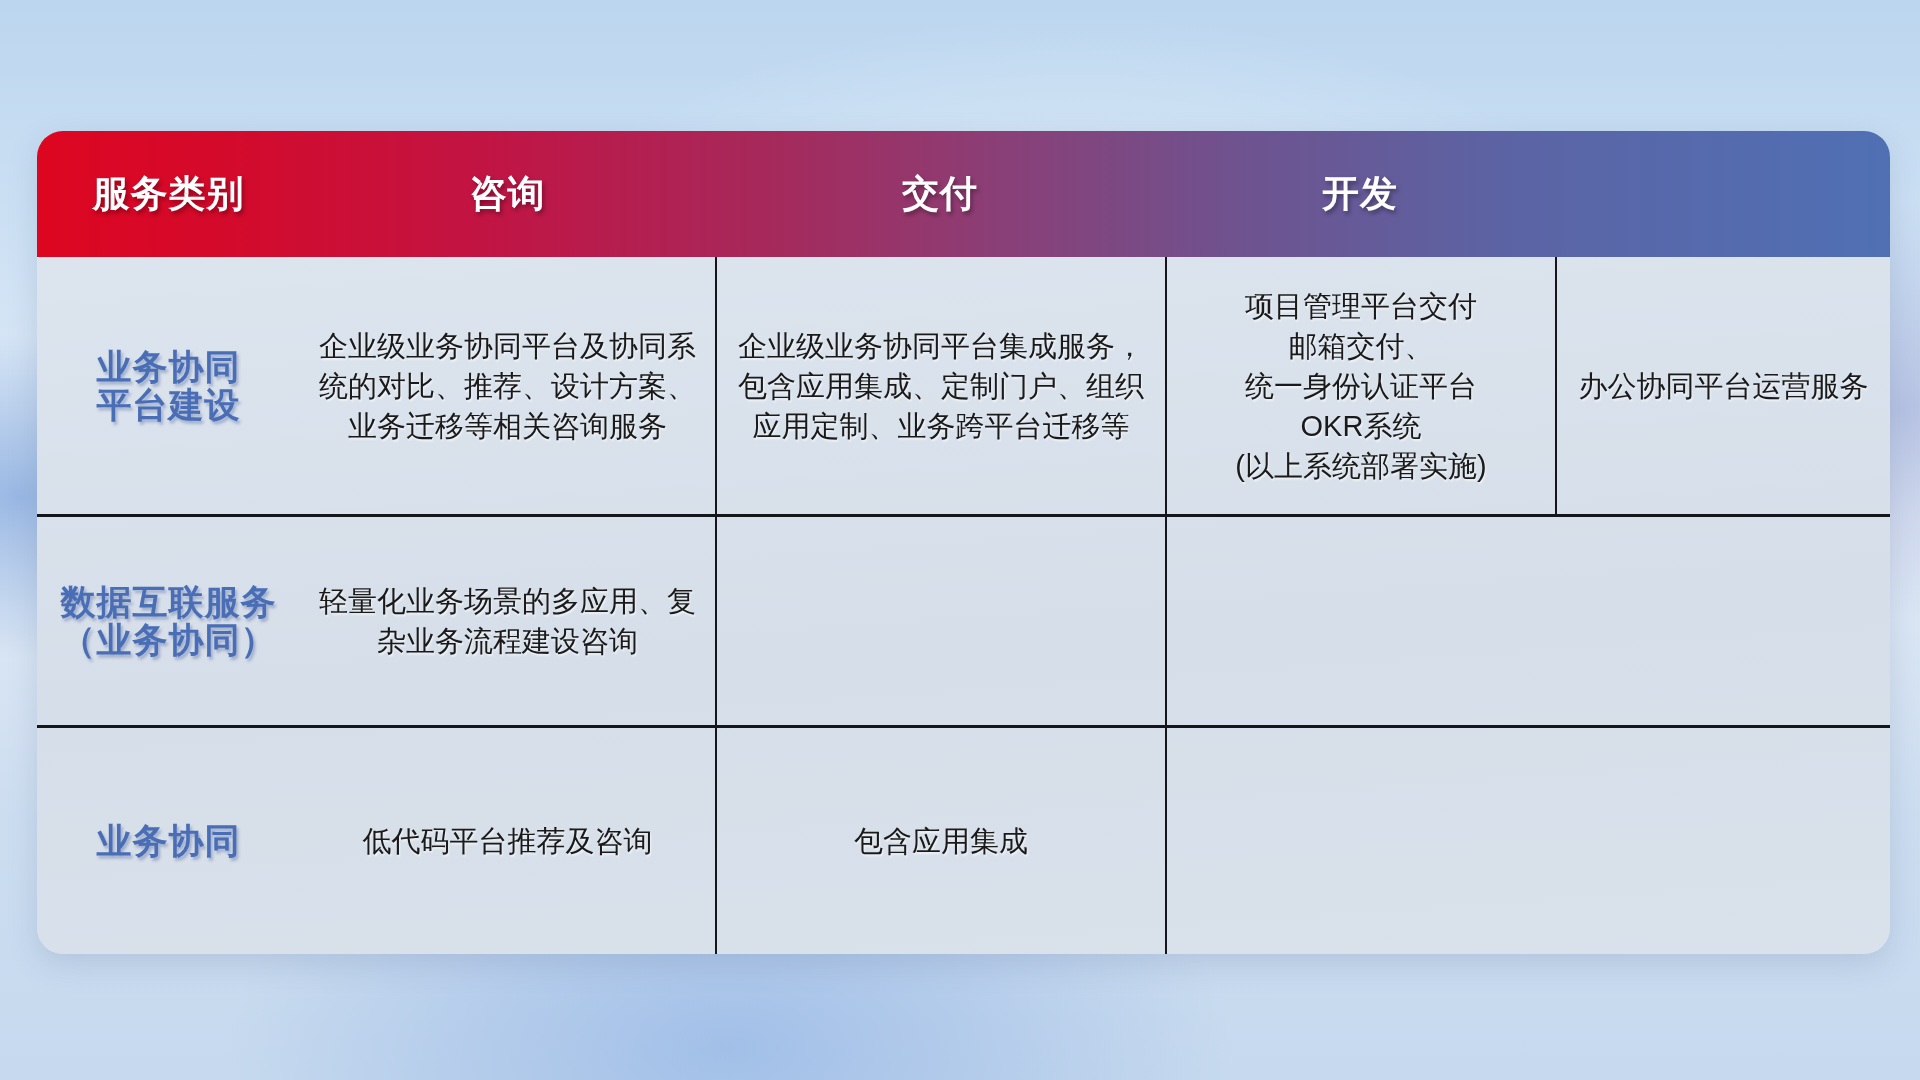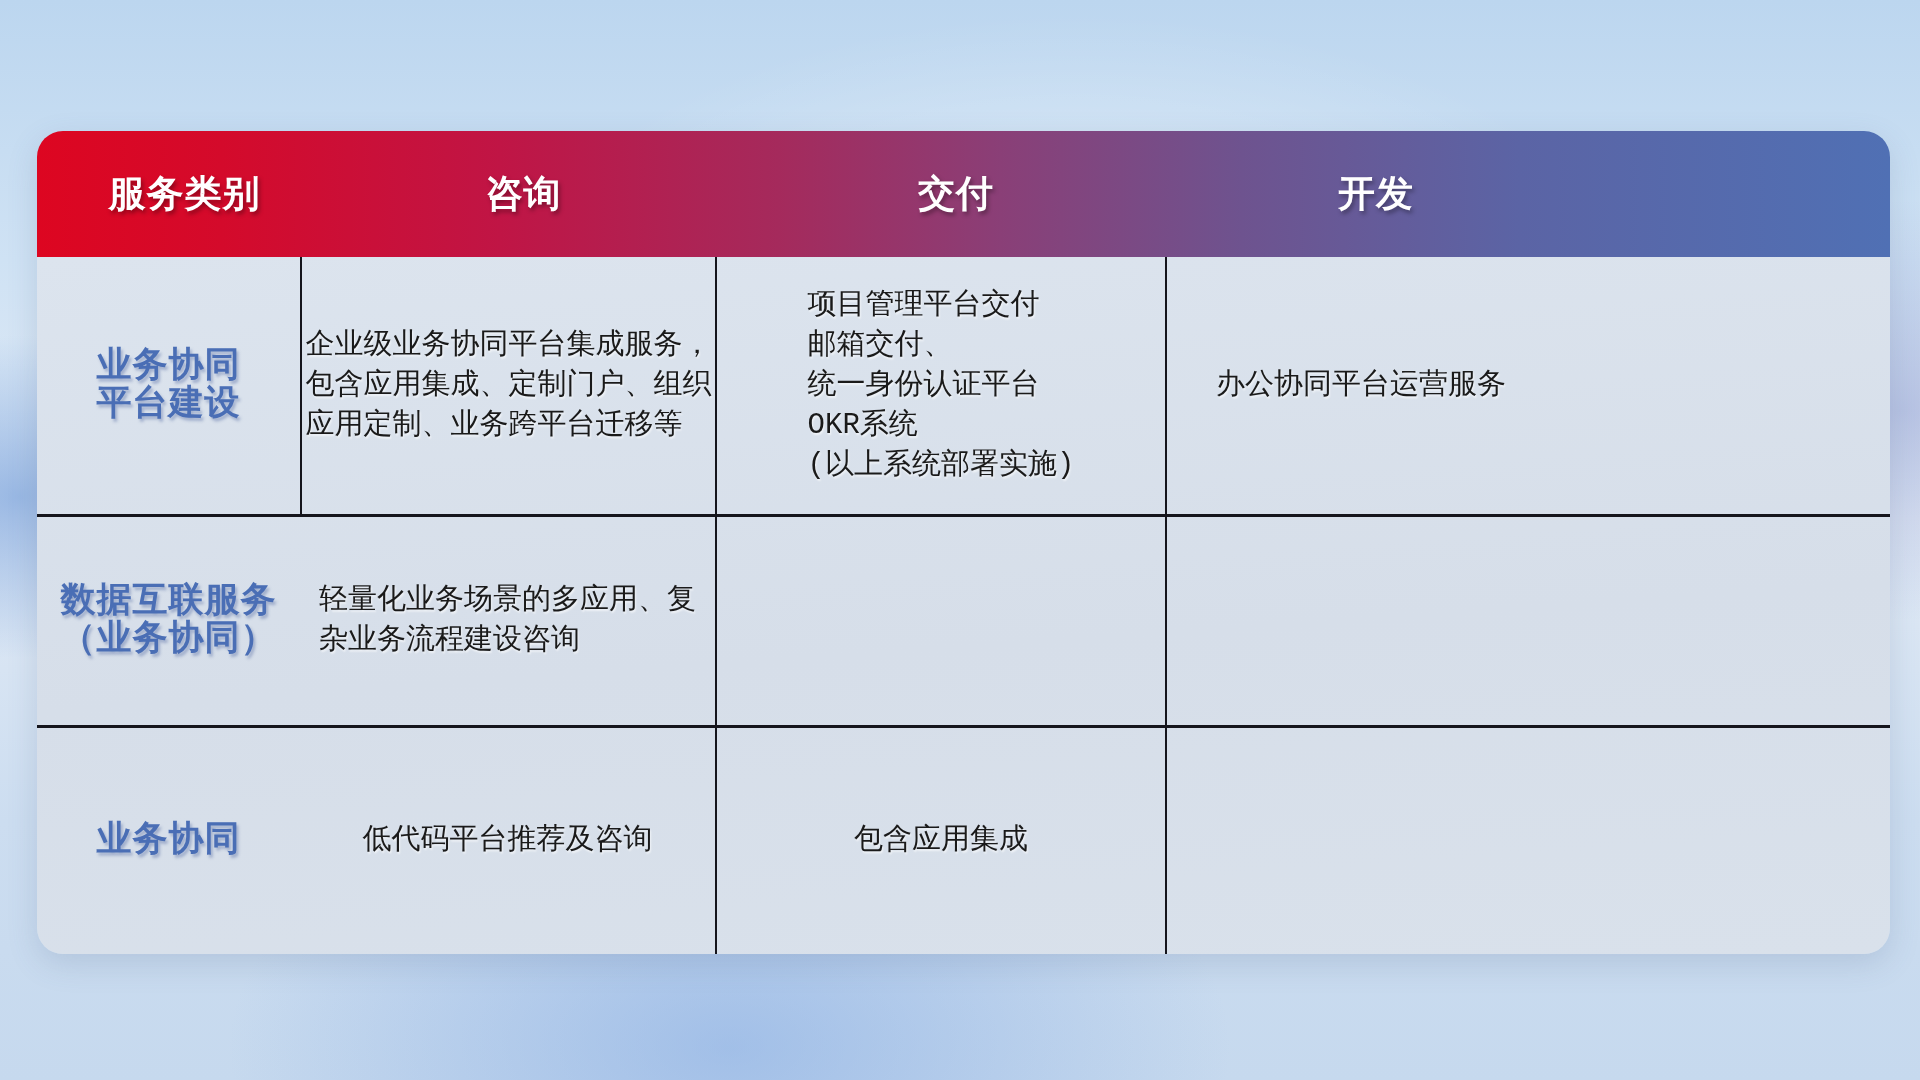--- a/index.html
+++ b/index.html
@@ -31,21 +31,20 @@
   }
   .thead {
     display: grid;
     grid-template-columns: 263px 415px 450px 390px 335px;
     height: 126px;
     align-items: center;
     border-radius: 26px 26px 0 0;
     background: linear-gradient(90deg,
       #DD0621 0%, #D40A2B 10%, #C01545 25%, #A52A5C 40%,
       #8A3F77 52%, #6E538F 65%, #5B64A5 80%, #5070B4 100%);
-    padding-left: 16px;
   }
   .th {
     text-align: center;
     color: #FFFFFF;
     font-size: 37px;
     font-weight: bold;
     letter-spacing: 1px;
     text-shadow: 2px 3px 4px rgba(0,0,0,0.35);
   }
   .tbody {
@@ -57,29 +56,28 @@
     display: grid;
     grid-template-columns: 263px 415px 450px 390px 335px;
   }
   .trow.r1 { height: 257px; }
   .trow.r2 { height: 208px; border-top: 3px solid #15151C; }
   .trow.r3 { height: 226px; border-top: 3px solid #15151C; }
   .td {
     display: flex;
     align-items: center;
     justify-content: center;
-    text-align: left;
+    text-align: center;
     padding: 6px 2px;
     box-sizing: border-box;
     white-space: pre-line;
     color: #1A1A1A;
     font-size: 29px;
     line-height: 40px;
     text-shadow: 1px 2px 2px rgba(255,255,255,0.65);
-    font-family: Liberation Mono, monospace;
   }
   .td.vline { border-left: 2px solid #15151C; }
   .td.category {
     color: #4A6EB5;
     font-size: 35px;
     font-weight: bold;
     line-height: 38px;
     letter-spacing: 1px;
     text-shadow: 2px 3px 3px rgba(55,80,145,0.35);
   }
@@ -95,20 +93,23 @@
       <div class="th">咨询</div>
       <div class="th">交付</div>
       <div class="th">开发</div>
     </div>
 
     <div class="tbody">
 
       <div class="trow r1">
         <div class="td category">业务协同
 平台建设</div>
+        <div class="td">企业级业务协同平台及协同系
+统的对比、推荐、设计方案、
+业务迁移等相关咨询服务</div>
         <div class="td vline">企业级业务协同平台集成服务，
 包含应用集成、定制门户、组织
 应用定制、业务跨平台迁移等</div>
         <div class="td vline">项目管理平台交付
 邮箱交付、
 统一身份认证平台
 OKR系统
 (以上系统部署实施)</div>
         <div class="td vline">办公协同平台运营服务</div>
       </div>

